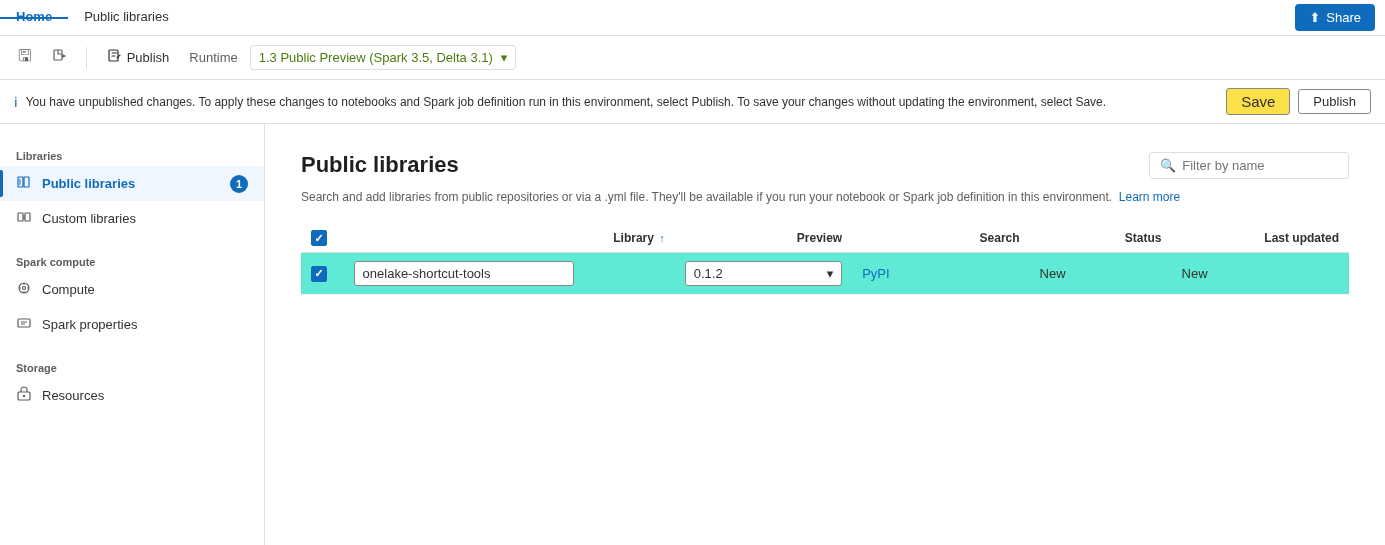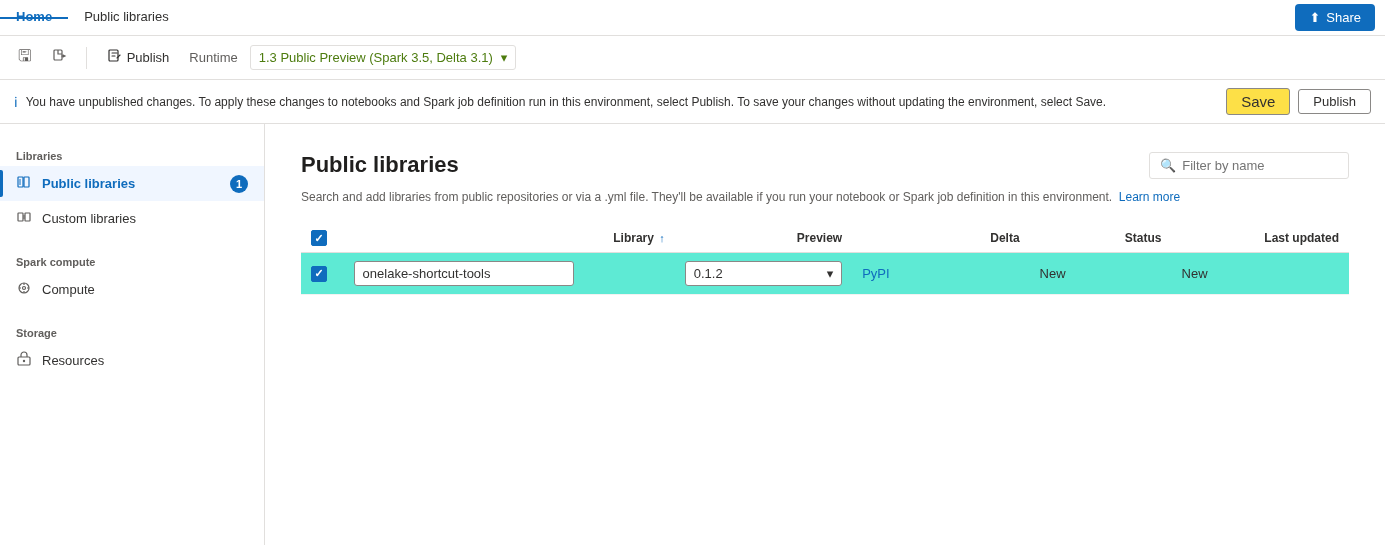--- a/index.html
+++ b/index.html
@@ -360,20 +360,30 @@
           <circle cx="8" cy="8" r="1.5" stroke="#605e5c" stroke-width="1.2" fill="none"></circle>
           <line x1="8" y1="3" x2="8" y2="5" stroke="#605e5c" stroke-width="1.2"></line>
           <line x1="8" y1="11" x2="8" y2="13" stroke="#605e5c" stroke-width="1.2"></line>
           <line x1="3" y1="8" x2="5" y2="8" stroke="#605e5c" stroke-width="1.2"></line>
           <line x1="11" y1="8" x2="13" y2="8" stroke="#605e5c" stroke-width="1.2"></line>
         </svg>
       </span>
       <span>Compute</span>
     </div>
 
+    <div class="sidebar-item">
+      <span class="sidebar-icon">
+        <svg width="16" height="16" viewBox="0 0 16 16" fill="none">
+          <rect x="2" y="4" width="12" height="8" rx="1" stroke="#605e5c" stroke-width="1.2" fill="none"></rect>
+          <line x1="5" y1="7" x2="11" y2="7" stroke="#605e5c" stroke-width="1"></line>
+          <line x1="5" y1="9" x2="9" y2="9" stroke="#605e5c" stroke-width="1"></line>
+        </svg>
+      </span>
+      <span>Spark properties</span>
+    </div>
 
     <div class="sidebar-section-label" style="margin-top:10px;">Storage</div>
 
     <div class="sidebar-item">
       <span class="sidebar-icon">
         <svg width="16" height="16" viewBox="0 0 16 16" fill="none">
           <rect x="2" y="6" width="12" height="8" rx="1" stroke="#605e5c" stroke-width="1.2" fill="none"></rect>
           <path d="M5 6V4a3 3 0 016 0v2" stroke="#605e5c" stroke-width="1.2" fill="none"></path>
           <circle cx="8" cy="10" r="1.2" fill="#605e5c"></circle>
         </svg>
@@ -399,21 +409,21 @@
       <thead>
         <tr>
           <th class="th-checkbox">
             <div class="checkbox-checked"></div>
           </th>
           <th class="th-library">
             <span>Library</span>
             <span class="sort-icon">↑</span>
           </th>
           <th class="th-version">Preview</th>
-          <th class="th-source">Delta</th>
+          <th class="th-source">Search</th>
           <th class="th-status">Status</th>
           <th class="th-lastupdated">Last updated</th>
         </tr>
       </thead>
       <tbody id="lib-table-body">
       <tr class="lib-row selected">
     <td>
       <div class="checkbox-checked"></div>
     </td>
     <td>

